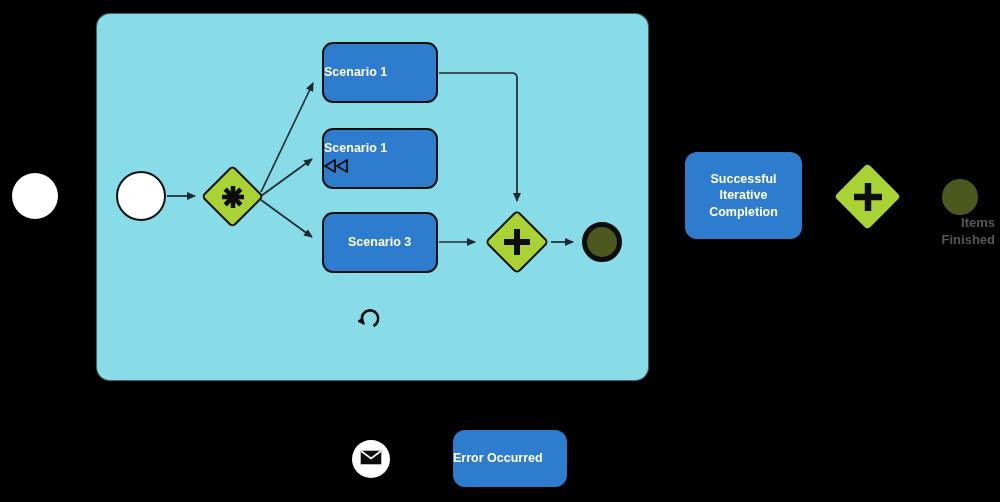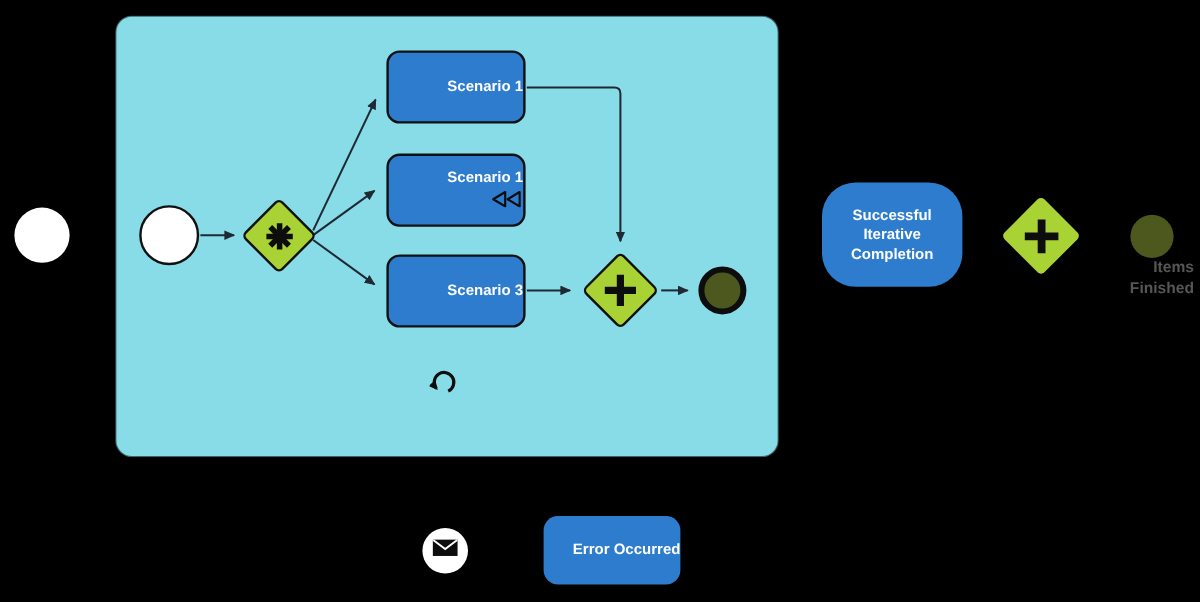--- a/index.html
+++ b/index.html
@@ -14,27 +14,27 @@
   
   .event{border-radius:50%;z-index:2;}
   .start-outer{left:12px;top:173px;width:46px;height:46px;background:#fff;}
   .start-inner{left:116px;top:171px;width:50px;height:50px;background:#fff;border:2px solid #111;}
   .end-inner{left:582px;top:222px;width:40px;height:40px;background:#4C581D;border:5px solid #0d0d0d;}
   .items-event{left:942px;top:179px;width:36px;height:36px;background:#4C581D;}
   .msg-event{left:352px;top:440px;width:38px;height:38px;background:#fff;
              display:flex;align-items:center;justify-content:center;}
   
   .task{background:#2E7CCD;border:2px solid #111;border-radius:11px;z-index:2;
-        display:flex;flex-direction:column;align-items:flex-end;justify-content:center;
+        display:flex;flex-direction:column;align-items:flex-start;justify-content:center;
         color:#fff;font-size:12.5px;font-weight:700;text-align:center;line-height:1.3;gap:2px;}
   .task1{left:322px;top:42px;width:116px;height:61px;}
   .task2{left:322px;top:128px;width:116px;height:61px;}
-  .task3{left:322px;top:212px;width:116px;height:61px;}
+  .task3{left:322px;top:212px;width:116px;height:61px;padding-left:24px;}
   .task-plain{border:none;border-radius:12px;background:#2E7CCD;}
-  .success-task{left:685px;top:152px;width:117px;height:87px;padding:6px 10px;border-radius:28px;}
+  .success-task{left:685px;top:152px;width:117px;height:87px;padding:6px 10px;}
   .error-task{left:453px;top:430px;width:114px;height:57px;}
   
   .gateway{background:#A9D335;border:2px solid #111;border-radius:5px;
            transform:rotate(45deg);z-index:2;}
   .gw-complex{left:210px;top:174px;width:45px;height:45px;}
   .gw-parallel-in{left:494px;top:219px;width:46px;height:46px;}
   .gw-parallel-out{left:844px;top:173px;width:47px;height:47px;border:none;border-radius:4px;}
   .gw-icon{position:absolute;z-index:3;pointer-events:none;display:flex;
            align-items:center;justify-content:center;}
   .gw-icon-complex{left:214px;top:178px;width:37px;height:37px;}

